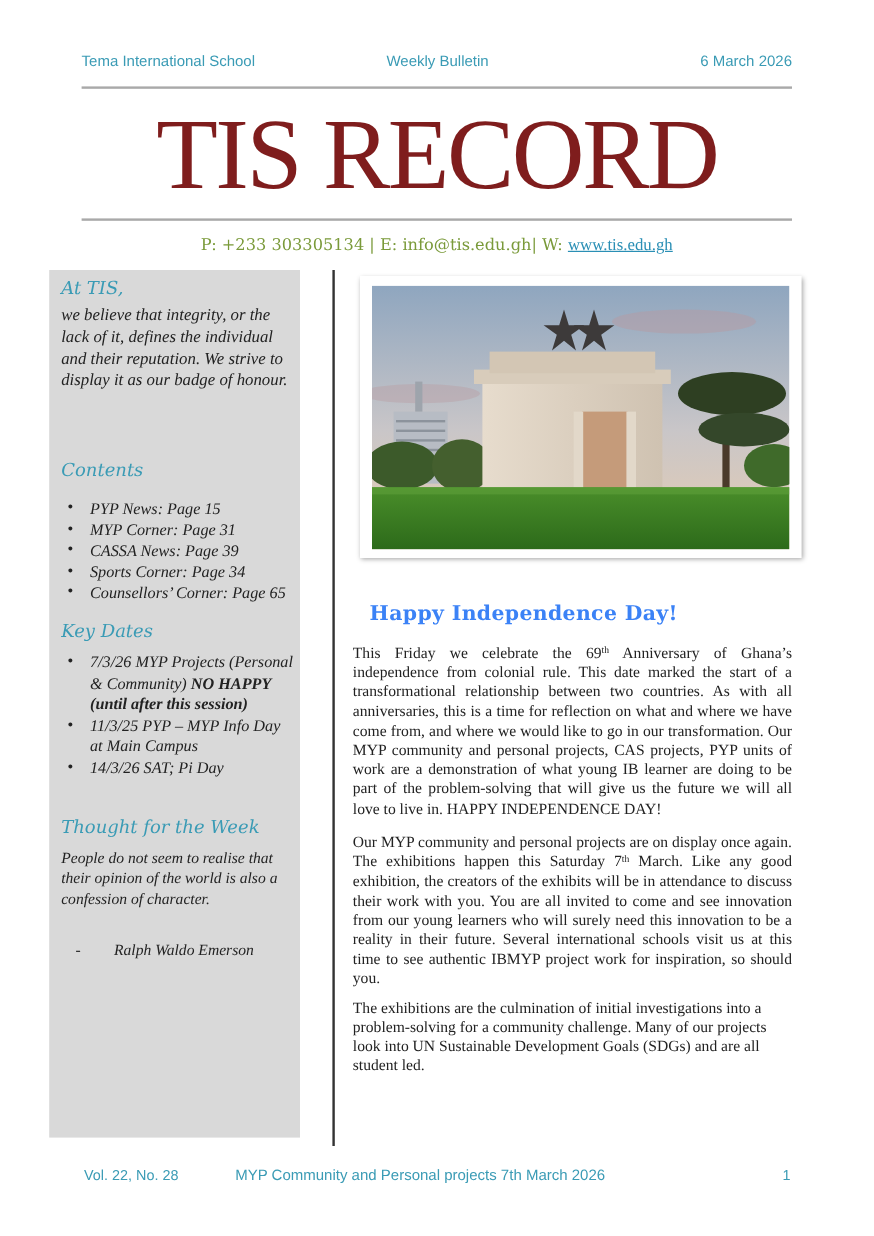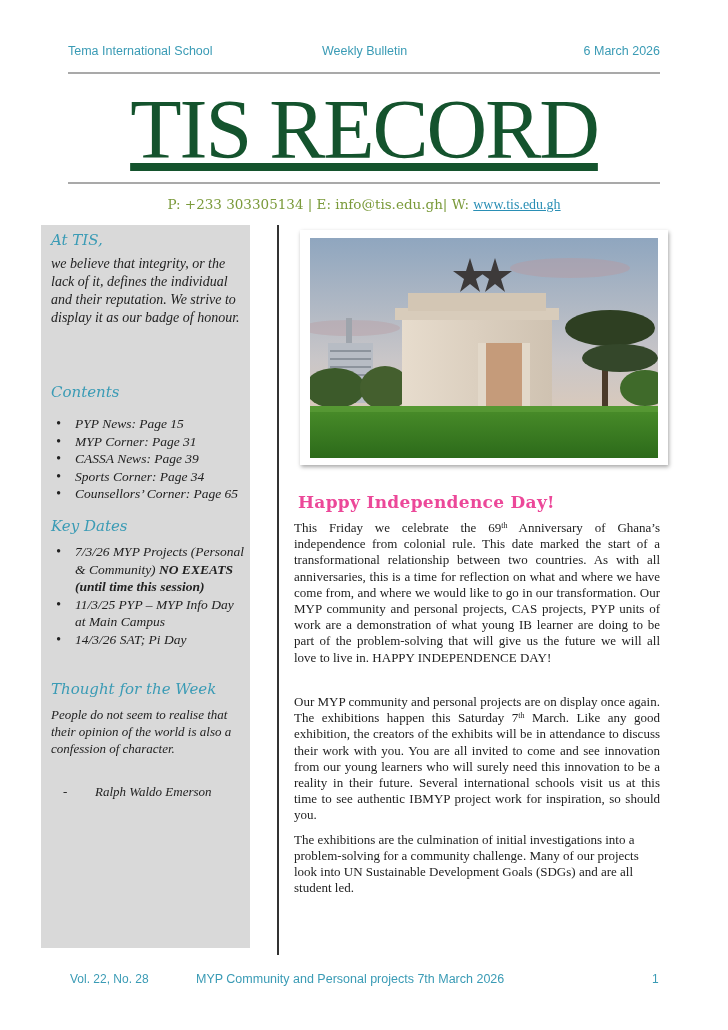--- a/index.html
+++ b/index.html
@@ -1,32 +1,32 @@
 <!DOCTYPE html>
 <html><head>
 <meta charset="utf-8">
 <style>
   html, body { margin:0; padding:0; background:#ffffff; }
   body { width:728px; height:1030px; position:relative; overflow:hidden; font-family:"Liberation Serif", serif; color:#222; }
   .abs { position:absolute; }
   .hdr { top:44px; font-family:"Liberation Sans", sans-serif; font-size:12.5px; color:#3a9bb5; }
   .rule { left:68px; width:592px; height:2px; background:#a9a9a9; }
-  #title { top:82px; left:0; width:728px; text-align:center; font-family:"Liberation Serif", serif; font-size:84px; line-height:96px; color:#14532d; letter-spacing:-2px;text-decoration:underline; }
+  #title { top:82px; left:0; width:728px; text-align:center; font-family:"Liberation Serif", serif; font-size:84px; line-height:96px; color:#7f1d1d; letter-spacing:-2px; }
   #contact { top:196px; left:0; width:728px; text-align:center; font-family:"DejaVu Serif", serif; font-size:13.5px; color:#7a9a3a; }
   #contact a { color:#2a8fb5; text-decoration:underline; font-family:Liberation Serif, serif; font-size:14px;margin-top:29px; }
   #sidebar { left:41px; top:225px; width:209px; height:723px; background:#d9d9d9;font-style:italic; }
   .side-h { font-family:"DejaVu Serif", serif; font-size:15px; color:#3a9bb5; margin:0; font-weight:normal; }
   .side-p { font-size:14px; line-height:18px; color:#222; margin:0; }
   .side-list { margin:0; padding:0; list-style:none; font-size:13.5px; line-height:17.5px; }
   .side-list li { position:relative; padding-left:24px; }
   .side-list li::before { content:"•"; position:absolute; left:5px; top:0; font-size:14px; }
   #divider { left:277px; top:225px; width:1.5px; height:730px; background:#333; }
   #photo-frame { left:300px; top:230px; width:368px; height:235px; background:#fff; box-shadow: 1px 2px 4px rgba(0,0,0,0.35); }
   #photo { position:absolute; left:10px; top:8px; width:348px; height:220px; overflow:hidden; }
-  .main-h { font-family:"DejaVu Serif", serif; font-weight:bold; color:#ec4899; margin:4px; }
+  .main-h { font-family:"DejaVu Serif", serif; font-weight:bold; color:#3b82f6; margin:14px; }
   .main-p { font-size:13px; line-height:16.2px; text-align:justify; margin:0; color:#222; }
   .main-p sup { font-size:8px; vertical-align:top; position:relative; top:-2px; }
   #footer { top:972px; font-family:"Liberation Sans", sans-serif; font-size:12px; color:#3a9bb5; }
 </style>
 </head>
 <body>
 
 <div class="abs hdr" style="left:68px;">Tema International School</div>
 <div class="abs hdr" style="left:322px;">Weekly Bulletin</div>
 <div class="abs hdr" style="right:68px;">6 March 2026</div>
@@ -51,21 +51,21 @@
       <li>MYP Corner: Page 31</li>
       <li>CASSA News: Page 39</li>
       <li>Sports Corner: Page 34</li>
       <li>Counsellors’ Corner: Page 65</li>
     </ul>
   </div>
 
   <div class="abs" style="left:10px; top:292px; width:196px;">
     <h3 class="side-h">Key Dates</h3>
     <ul class="side-list" style="margin-top:8px;">
-      <li><span>7/3/26 MYP Projects (Personal &amp; Community) </span><b>NO EXEATS (until time this session)</b></li>
+      <li><span>7/3/26 MYP Projects (Personal &amp; Community) </span><b>NO HAPPY (until after this session)</b></li>
       <li><span>11/3/25 PYP – MYP Info Day at Main Campus</span></li>
       <li><span>14/3/26 SAT; Pi Day</span></li>
     </ul>
   </div>
 
   <div class="abs" style="left:10px; top:455px; width:196px;">
     <h3 class="side-h">Thought for the Week</h3>
     <p class="side-p" style="margin-top:8px; font-size:13px; line-height:17px;">People do not seem to realise that their opinion of the world is also a confession of character.</p>
     <p class="side-p" style="margin-top:26px; font-size:13px;">
       <span style="display:inline-block; width:32px; padding-left:12px;">-</span><span>Ralph Waldo Emerson</span>

